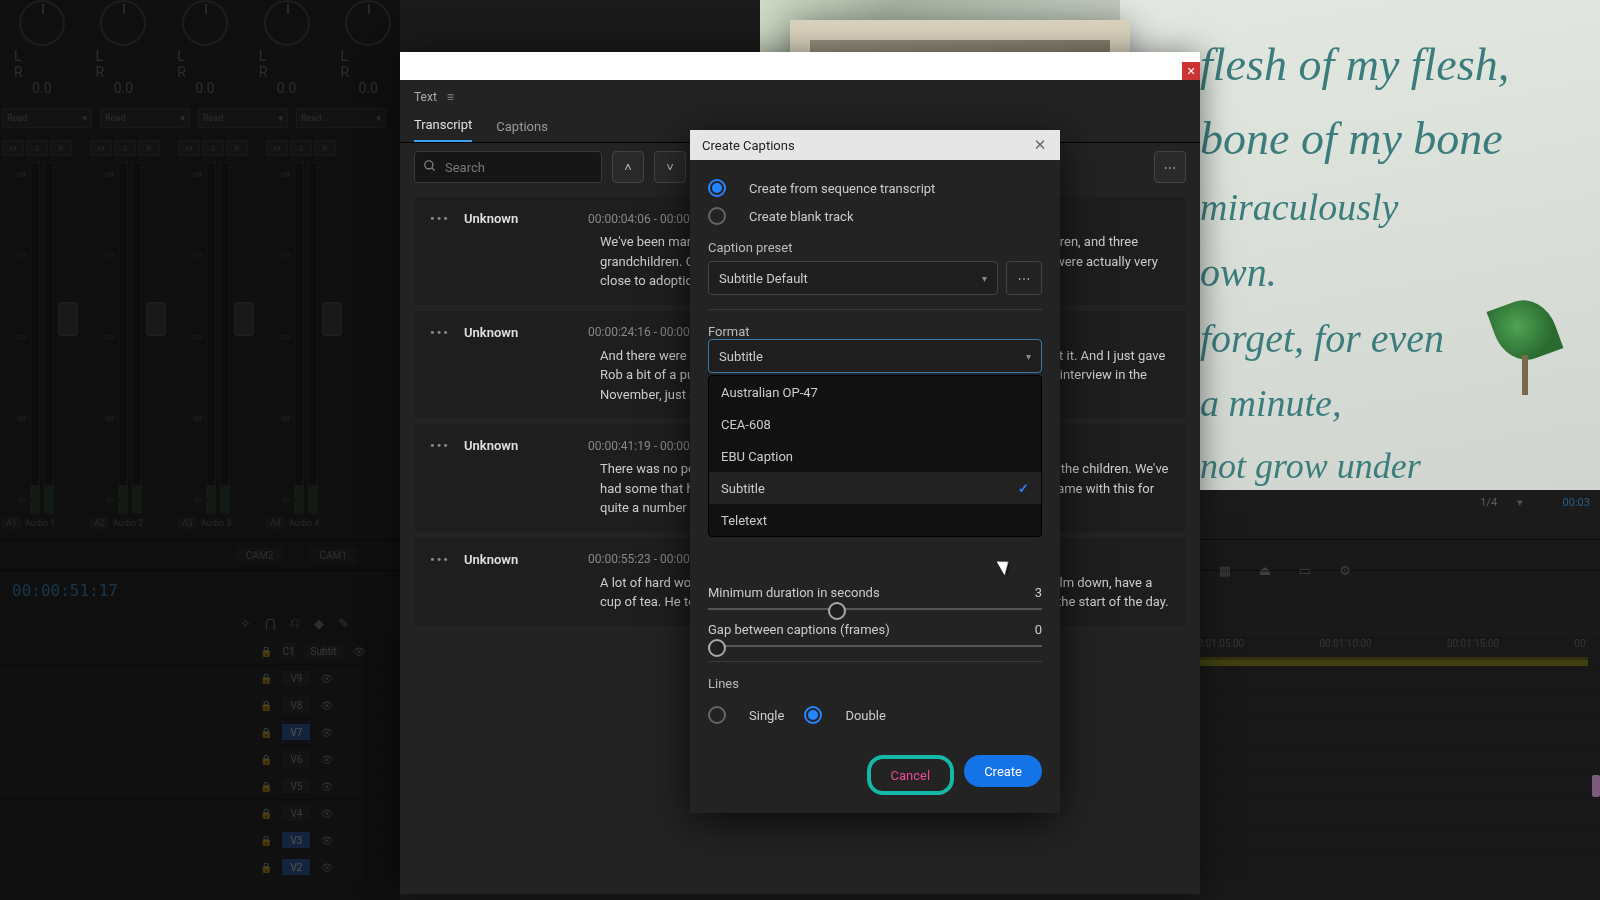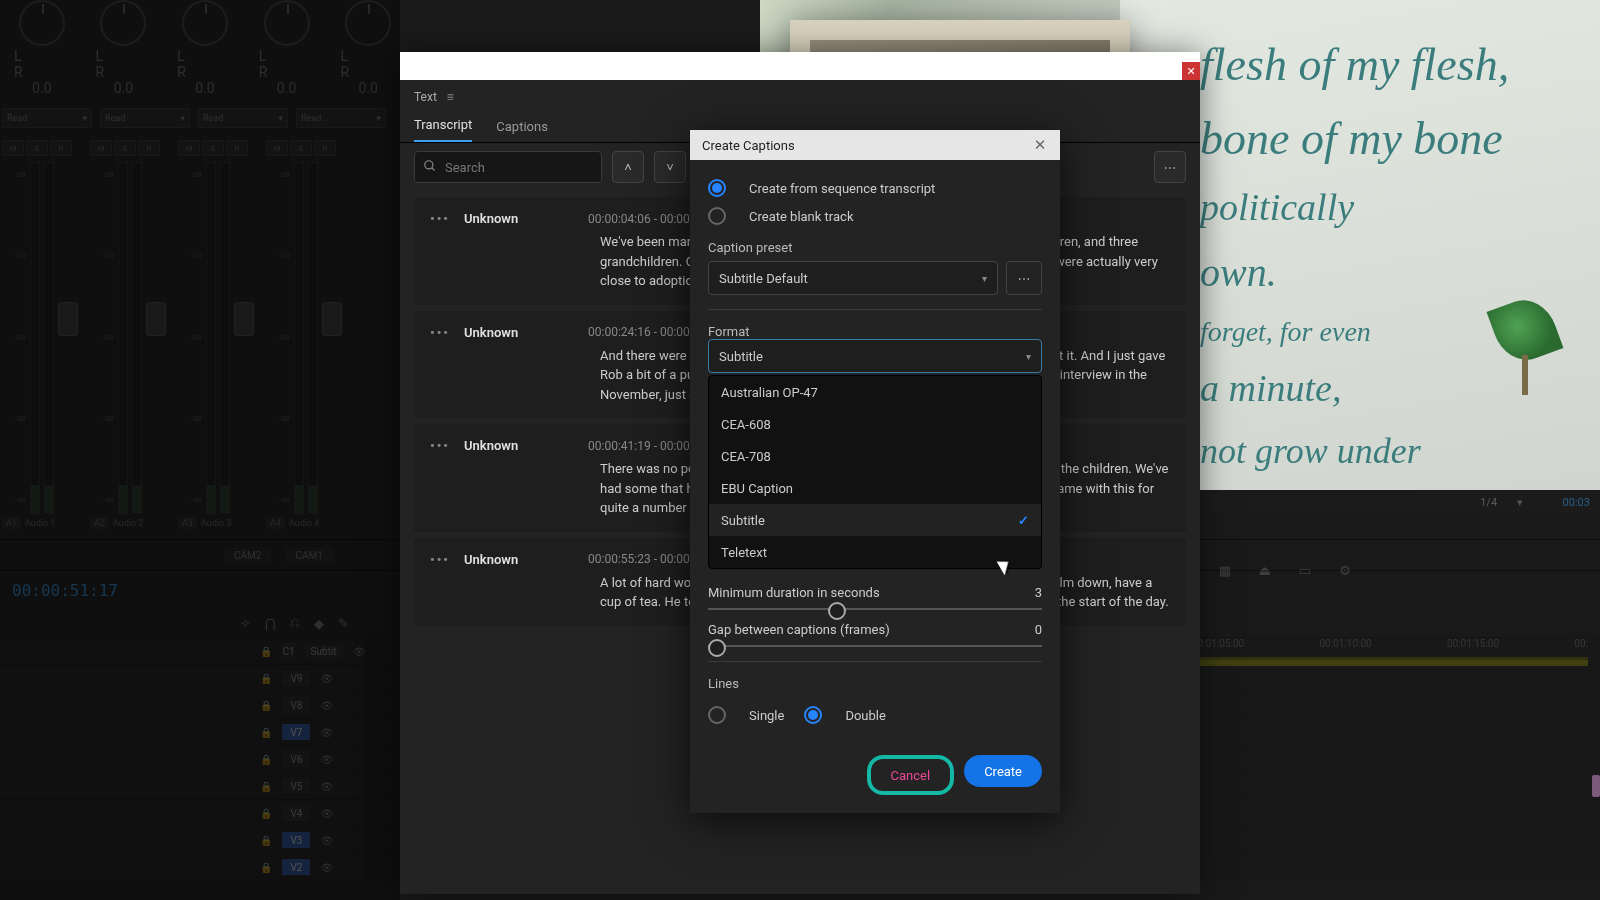--- a/index.html
+++ b/index.html
@@ -41,21 +41,21 @@
     font-family: "Brush Script MT", cursive;
     font-style: italic;
     color: #3b7d7d;
     line-height: 1.25;
     white-space: pre-line;
   }
   .bg-video .script .l1 { font-size: 46px; }
   .bg-video .script .l2 { font-size: 46px; }
   .bg-video .script .l3 { font-size: 38px; }
   .bg-video .script .l4 { font-size: 40px; }
-  .bg-video .script .l5 { font-size: 28px; }
+  .bg-video .script .l5 { font-size: 40px; }
   .bg-video .script .l6 { font-size: 38px; }
   .bg-video .script .l7 { font-size: 36px; }
   .bg-video .frame {
     position: absolute;
     left: 30px;
     top: 20px;
     width: 300px;
     height: 420px;
     background: linear-gradient(160deg, #857b67 0%, #5a5243 100%);
     border: 20px solid #d9d2be;
@@ -301,21 +301,21 @@
     width: 1600px;
     height: 360px;
     background: #181818;
     opacity: .48;
     border-top: 1px solid #000;
   }
   .timeline .topbar {
     height: 30px;
     display: flex;
     align-items: center;
-    gap: 14px;
+    gap: 26px;
     padding: 0 10px;
     font-size: 10px;
     color: #888;
     border-bottom: 1px solid #000;
   }
   .timeline .topbar .camtab { padding:2px 10px; background:#242424; }
   .timeline .header {
     height: 38px;
     display: flex;
     align-items: center;
@@ -670,21 +670,21 @@
 </style>
 </head>
 <body>
 
 <div class="bg-video">
   <div class="panel-inner"></div>
   <div class="frame"></div>
   <div class="script">
     <div class="l1">flesh of my flesh,</div>
     <div class="l2">bone of my bone</div>
-    <div class="l3">politically</div>
+    <div class="l3">miraculously</div>
     <div class="l4">own.</div>
     <div class="l5">forget, for even</div>
     <div class="l6">a minute,</div>
     <div class="l7">not grow under</div>
     
     
   </div>
   <div class="tree">
       <div class="leaves"></div>
       <div class="trunk"></div>
@@ -1063,23 +1063,20 @@
         <span class="chev">▾</span>
       </div>
       <div class="menu">
         <div class="item">
             <span>Australian OP-47</span>
           </div>
         <div class="item">
             <span>CEA-608</span>
           </div>
         <div class="item">
-            <span>CEA-708</span>
-          </div>
-        <div class="item">
             <span>EBU Caption</span>
           </div>
         <div class="item hover">
           <span>Subtitle</span>
           <span class="chk">✓</span>
         </div>
         <div class="item">
             <span>Teletext</span>
           </div>
       </div>

